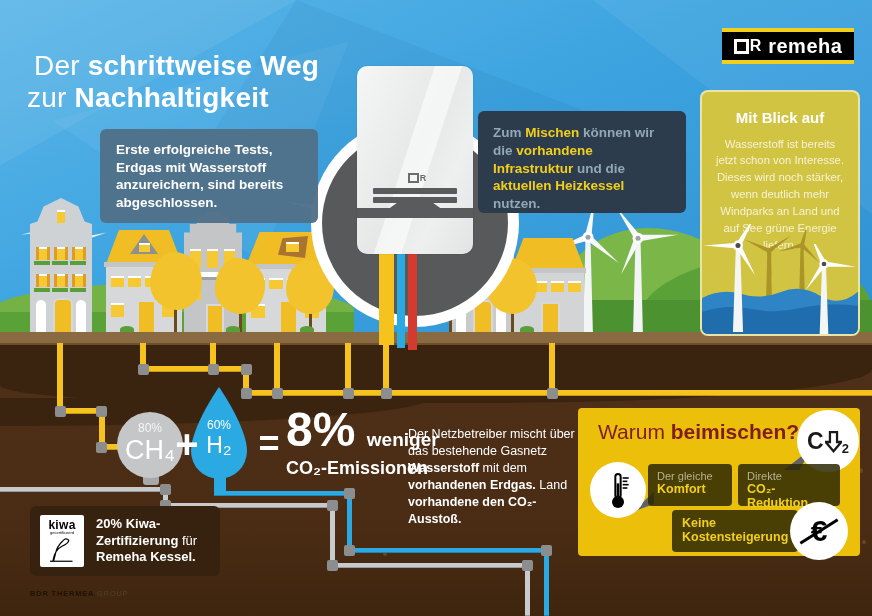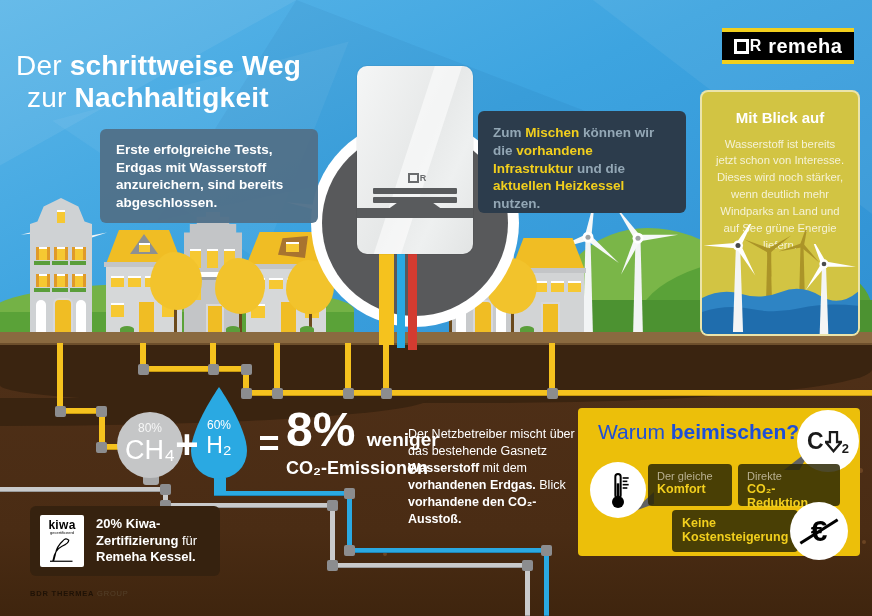--- a/index.html
+++ b/index.html
@@ -305,24 +305,24 @@
   </div>
   <div class="abs" style="left:170px;top:424px;width:34px;text-align:center;color:#fff;font-size:40px;font-weight:800;line-height:1;">+</div>
   <div class="abs" style="left:254px;top:426px;width:30px;text-align:center;color:#fff;font-size:36px;font-weight:800;line-height:1;">=</div>
   <div class="abs" style="left:286px;top:406px;width:200px;color:#fff;">
     <span style="font-size:48px;font-weight:800;line-height:1;vertical-align:baseline;">8%</span>
     <span style="font-size:19px;font-weight:800;margin-left:7px;">weniger</span>
     <div style="font-size:18px;font-weight:800;margin-top:4px;">CO₂-Emissionen</div>
   </div>
 
   <div class="abs" style="left:408px;top:426px;width:168px;color:#fff;font-size:12.5px;line-height:1.36;">
-    <span>Der Netzbetreiber mischt über das bestehende Gasnetz </span><b>Wasserstoff</b><span> mit dem </span><b>vorhandenen Erdgas.</b><span> Blick </span><b>vorhandene den CO₂-Ausstoß.</b>
-  </div>
-
-  <div class="abs" style="left:16px;top:50px;color:#fff;font-size:28px;letter-spacing:.2px;">
+    <span>Der Netzbetreiber mischt über das bestehende Gasnetz </span><b>Wasserstoff</b><span> mit dem </span><b>vorhandenen Erdgas.</b><span> Land </span><b>vorhandene den CO₂-Ausstoß.</b>
+  </div>
+
+  <div class="abs" style="left:34px;top:50px;color:#fff;font-size:28px;letter-spacing:.2px;">
     <span style="font-weight:300;">Der </span><b>schrittweise Weg</b>
   </div>
   <div class="abs" style="left:27px;top:82px;color:#fff;font-size:28px;letter-spacing:.2px;">
     <span style="font-weight:300;">zur </span><b>Nachhaltigkeit</b>
   </div>
 
   <div class="abs" style="left:722px;top:28px;width:132px;height:36px;background:#000;border-top:4px solid #f2cf1d;border-bottom:4px solid #f2cf1d;box-sizing:border-box;display:flex;align-items:center;justify-content:center;">
     <span style="display:inline-block;width:9px;height:9px;border:3px solid #fff;margin-right:1px;"></span>
     <span style="color:#fff;font-size:16px;font-weight:800;">R</span>
     <span style="color:#fff;font-size:20px;font-weight:700;margin-left:7px;letter-spacing:.5px;">remeha</span>
@@ -369,21 +369,21 @@
       <polygon points="47,32 53,32 57,150 43,150" fill="#f4f5f5"></polygon>
       <polygon points="46,30 50,-18 54,30" fill="#fff" transform="rotate(95 50 30)"></polygon>
       <polygon points="46,30 50,-18 54,30" fill="#fff" transform="rotate(215 50 30)"></polygon>
       <polygon points="46,30 50,-18 54,30" fill="#fff" transform="rotate(335 50 30)"></polygon>
       <circle cx="50" cy="30" r="7" fill="#fff"></circle>
         <circle cx="50" cy="30" r="3.5" fill="#4a4b4d"></circle>
     </svg>
   </div>
 
   <div class="abs" style="left:578px;top:408px;width:282px;height:148px;background:#ecbf0a;border-radius:4px;">
-    <div class="abs" style="left:20px;top:12px;color:#1d4ed8;font-size:21px;">
+    <div class="abs" style="left:20px;top:12px;color:#7f1d1d;font-size:21px;">
       <span style="font-weight:300;">Warum </span><b>beimischen?</b>
     </div>
 
     <div class="abs tail" style="left:206px;top:40px;width:28px;height:22px;background:#606163;clip-path:polygon(0 100%,100% 0,55% 100%);"></div>
     <div class="abs circle-ico" style="left:219px;top:2px;width:62px;height:62px;color:#1a1a1a;">
       <span style="font-size:23px;font-weight:800;">C</span>
       <svg style="width:17px;height:24px;margin:2px 0 0 1px;" viewBox="0 0 24 32">
         <path d="M7 2 h10 v14 h6 L12 29 1 16 h6 Z" fill="none" stroke="#1a1a1a" stroke-width="3.2"></path>
       </svg>
       <span style="font-size:13px;font-weight:800;margin-top:14px;">2</span>

